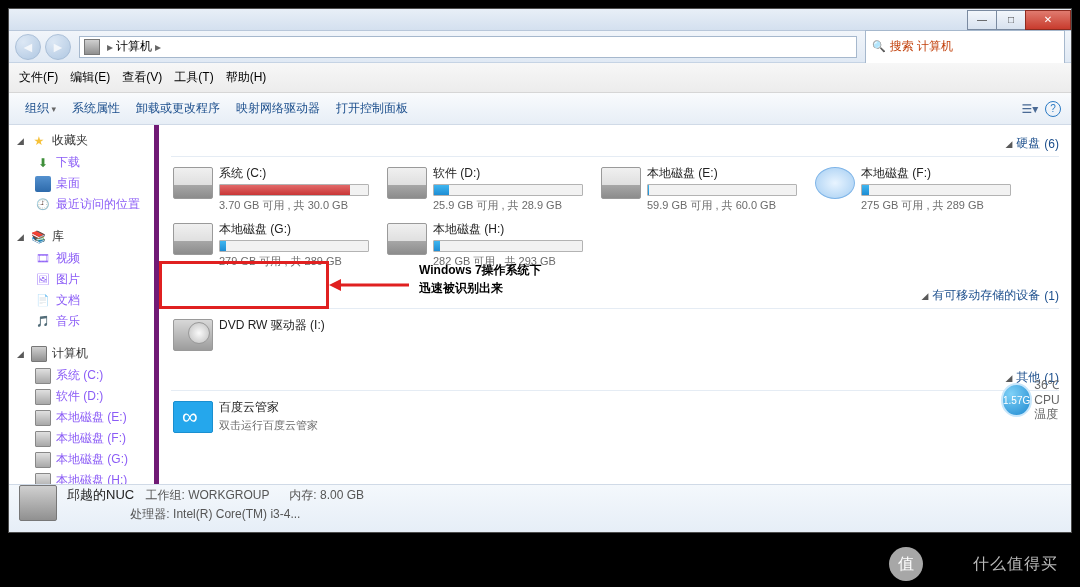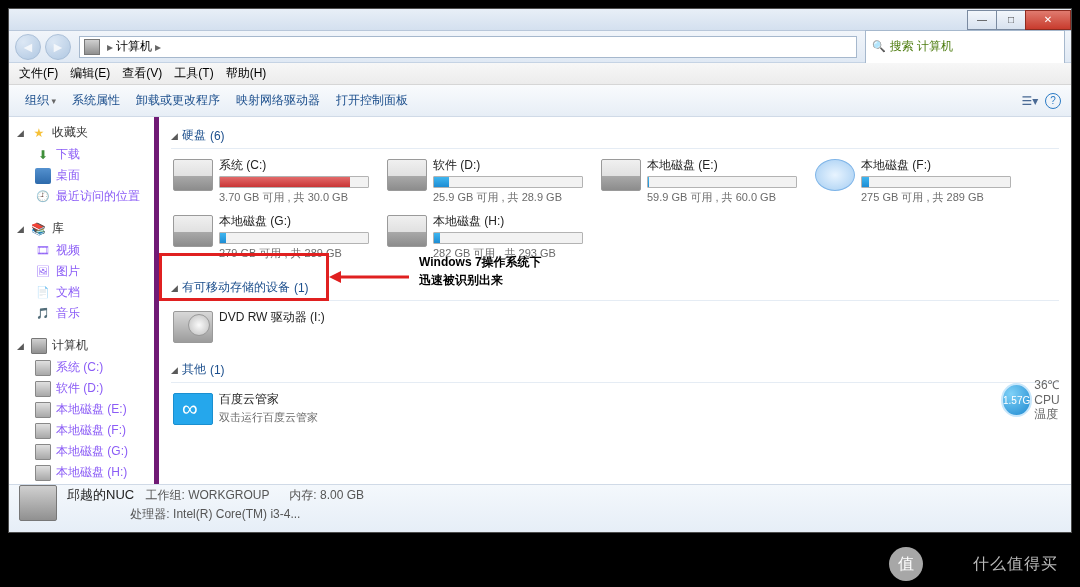--- a/index.html
+++ b/index.html
@@ -8,23 +8,23 @@
 .titlebar { height:22px; background:linear-gradient(#e8eff7,#d4e0ef); display:flex; align-items:center; border-bottom:1px solid #b8c7da; }
 .winbtns { margin-left:auto; display:flex; }
 .winbtn { width:30px; height:20px; border:1px solid #7a8aa0; background:linear-gradient(#f2f6fb,#d8e2ef); color:#444; display:flex; align-items:center; justify-content:center; font-size:10px; margin-left:-1px; }
 .winbtn.close { width:46px; background:linear-gradient(#e07b6f,#c83b2d); color:#fff; border-color:#8e2b20; }
 .navbar { height:32px; background:linear-gradient(#f1f5fa,#e0e9f4); display:flex; align-items:center; padding:0 6px; border-bottom:1px solid #c5d3e4; gap:4px; }
 .navbtn { width:26px; height:26px; border-radius:13px; background:radial-gradient(circle at 30% 30%,#cfe0f3,#7fa6d0); border:1px solid #6b8fb8; display:flex; align-items:center; justify-content:center; color:#fff; font-size:14px; }
 .navbtn.dis { opacity:.5; }
 .addrbar { flex:1; height:22px; background:#fff; border:1px solid #a6b8cd; display:flex; align-items:center; padding:0 4px; margin:0 4px; }
 .addricon { width:16px; height:16px; background:linear-gradient(#d0d0d0,#909090); border:1px solid #777; margin-right:4px; }
 .addrsep { color:#666; margin:0 3px; }
-.search { width:200px; height:22px; background:#fff; border:1px solid #a6b8cd; display:flex; align-items:center; padding:16px 6px; color:#4d7c0f; }
+.search { width:200px; height:22px; background:#fff; border:1px solid #a6b8cd; display:flex; align-items:center; padding:16px 6px; color:#c2410c; }
 .search::before { content:"🔍"; font-size:11px; margin-right:4px; }
-.menubar { height:22px; background:linear-gradient(#f7f7f7,#ececec); display:flex; align-items:center; padding:0 4px; border-bottom:1px solid #d6d6d6; }
+.menubar { height:30px; background:linear-gradient(#f7f7f7,#ececec); display:flex; align-items:center; padding:0 4px; border-bottom:1px solid #d6d6d6; }
 .menuitem { padding:2px 6px; cursor:default; }
 .toolbar { height:32px; background:linear-gradient(#f9fbfd,#e7eef6); display:flex; align-items:center; padding:0 8px; border-bottom:1px solid #d0dae7; }
 .toolitem { padding:4px 8px; color:#1b4e8c; cursor:default; }
 .toolitem.drop::after { content:" ▾"; font-size:9px; color:#666; }
 .toolspacer { flex:1; }
 .toolicon { width:22px; height:22px; margin:0 2px; display:flex; align-items:center; justify-content:center; color:#4a6a95; font-size:12px; }
 .body { flex:1; display:flex; overflow:hidden; }
 .sidebar { width:150px; background:#fff; border-right:5px solid #701a75; overflow-y:auto; padding:4px 0; }
 .side-group { margin-bottom:10px; }
 .side-head { display:flex; align-items:center; padding:3px 8px; font-weight:400; color:#333; }
@@ -33,21 +33,21 @@
 .side-item { display:flex; align-items:center; padding:2px 8px 2px 26px; color:#8b5cf6; cursor:default; }
 .sicon { width:16px; height:16px; margin-right:5px; display:inline-flex; align-items:center; justify-content:center; font-size:12px; }
 .ic-star::before{content:"★";color:#f6c138;} .ic-dl::before{content:"⬇";color:#3f8f3a;}
 .ic-desk{background:linear-gradient(#5491cf,#2d6aab);border-radius:2px;}
 .ic-recent::before{content:"🕘";font-size:11px;} .ic-lib::before{content:"📚";font-size:12px;}
 .ic-video::before{content:"🎞";font-size:11px;} .ic-pic::before{content:"🖼";font-size:11px;}
 .ic-doc::before{content:"📄";font-size:11px;} .ic-music::before{content:"🎵";font-size:11px;}
 .ic-comp{background:linear-gradient(#d0d0d0,#909090);border:1px solid #777;border-radius:1px;}
 .ic-drv{background:linear-gradient(#e0e0e0,#a8a8a8);border:1px solid #888;border-radius:1px;}
 .content { flex:1; background:#fff; overflow-y:auto; padding:4px 12px; position:relative; }
-.group-hdr { display:flex; align-items:center; padding:6px 0 4px; color:#1b4e8c; border-bottom:1px solid #e5ecf4; margin-bottom:6px; }
+.group-hdr { display:flex; align-items:center; padding:6px 0 4px; color:#1b4e8c; border-bottom:1px solid #e5ecf4; margin-bottom:6px;justify-content:flex-end; }
 .group-hdr::before { content:"◢"; color:#595959; font-size:9px; margin-right:4px; }
 .group-count { margin-left:4px; color:#1b4e8c; }
 .drives { display:flex; flex-wrap:wrap; gap:4px 14px; margin-bottom:10px; }
 .drive { width:200px; display:flex; align-items:flex-start; padding:2px; }
 .drvicon { width:40px; height:32px; margin:2px 6px 0 0; background:linear-gradient(#f0f0f0 0%,#e0e0e0 55%,#a8a8a8 55%,#8c8c8c 100%); border:1px solid #9a9a9a; border-radius:2px; position:relative; }
 .drvicon.dvd{background:linear-gradient(#d8d8d8,#9c9c9c);}
 .drvicon.dvd::after{content:"";position:absolute;right:2px;top:2px;width:20px;height:20px;border-radius:50%;background:radial-gradient(#fafafa,#bdbdbd);border:1px solid #999;}
 .drvicon.baidu{background:#25a7ec;border-color:#1a8fd0;}
 .drvicon.baidu::after{content:"∞";color:#fff;font-size:22px;position:absolute;top:2px;left:8px;}
 .drvicon.cd{background:radial-gradient(#e8f4ff,#a4cdf2);border-color:#7fb5e8;border-radius:50%;}

